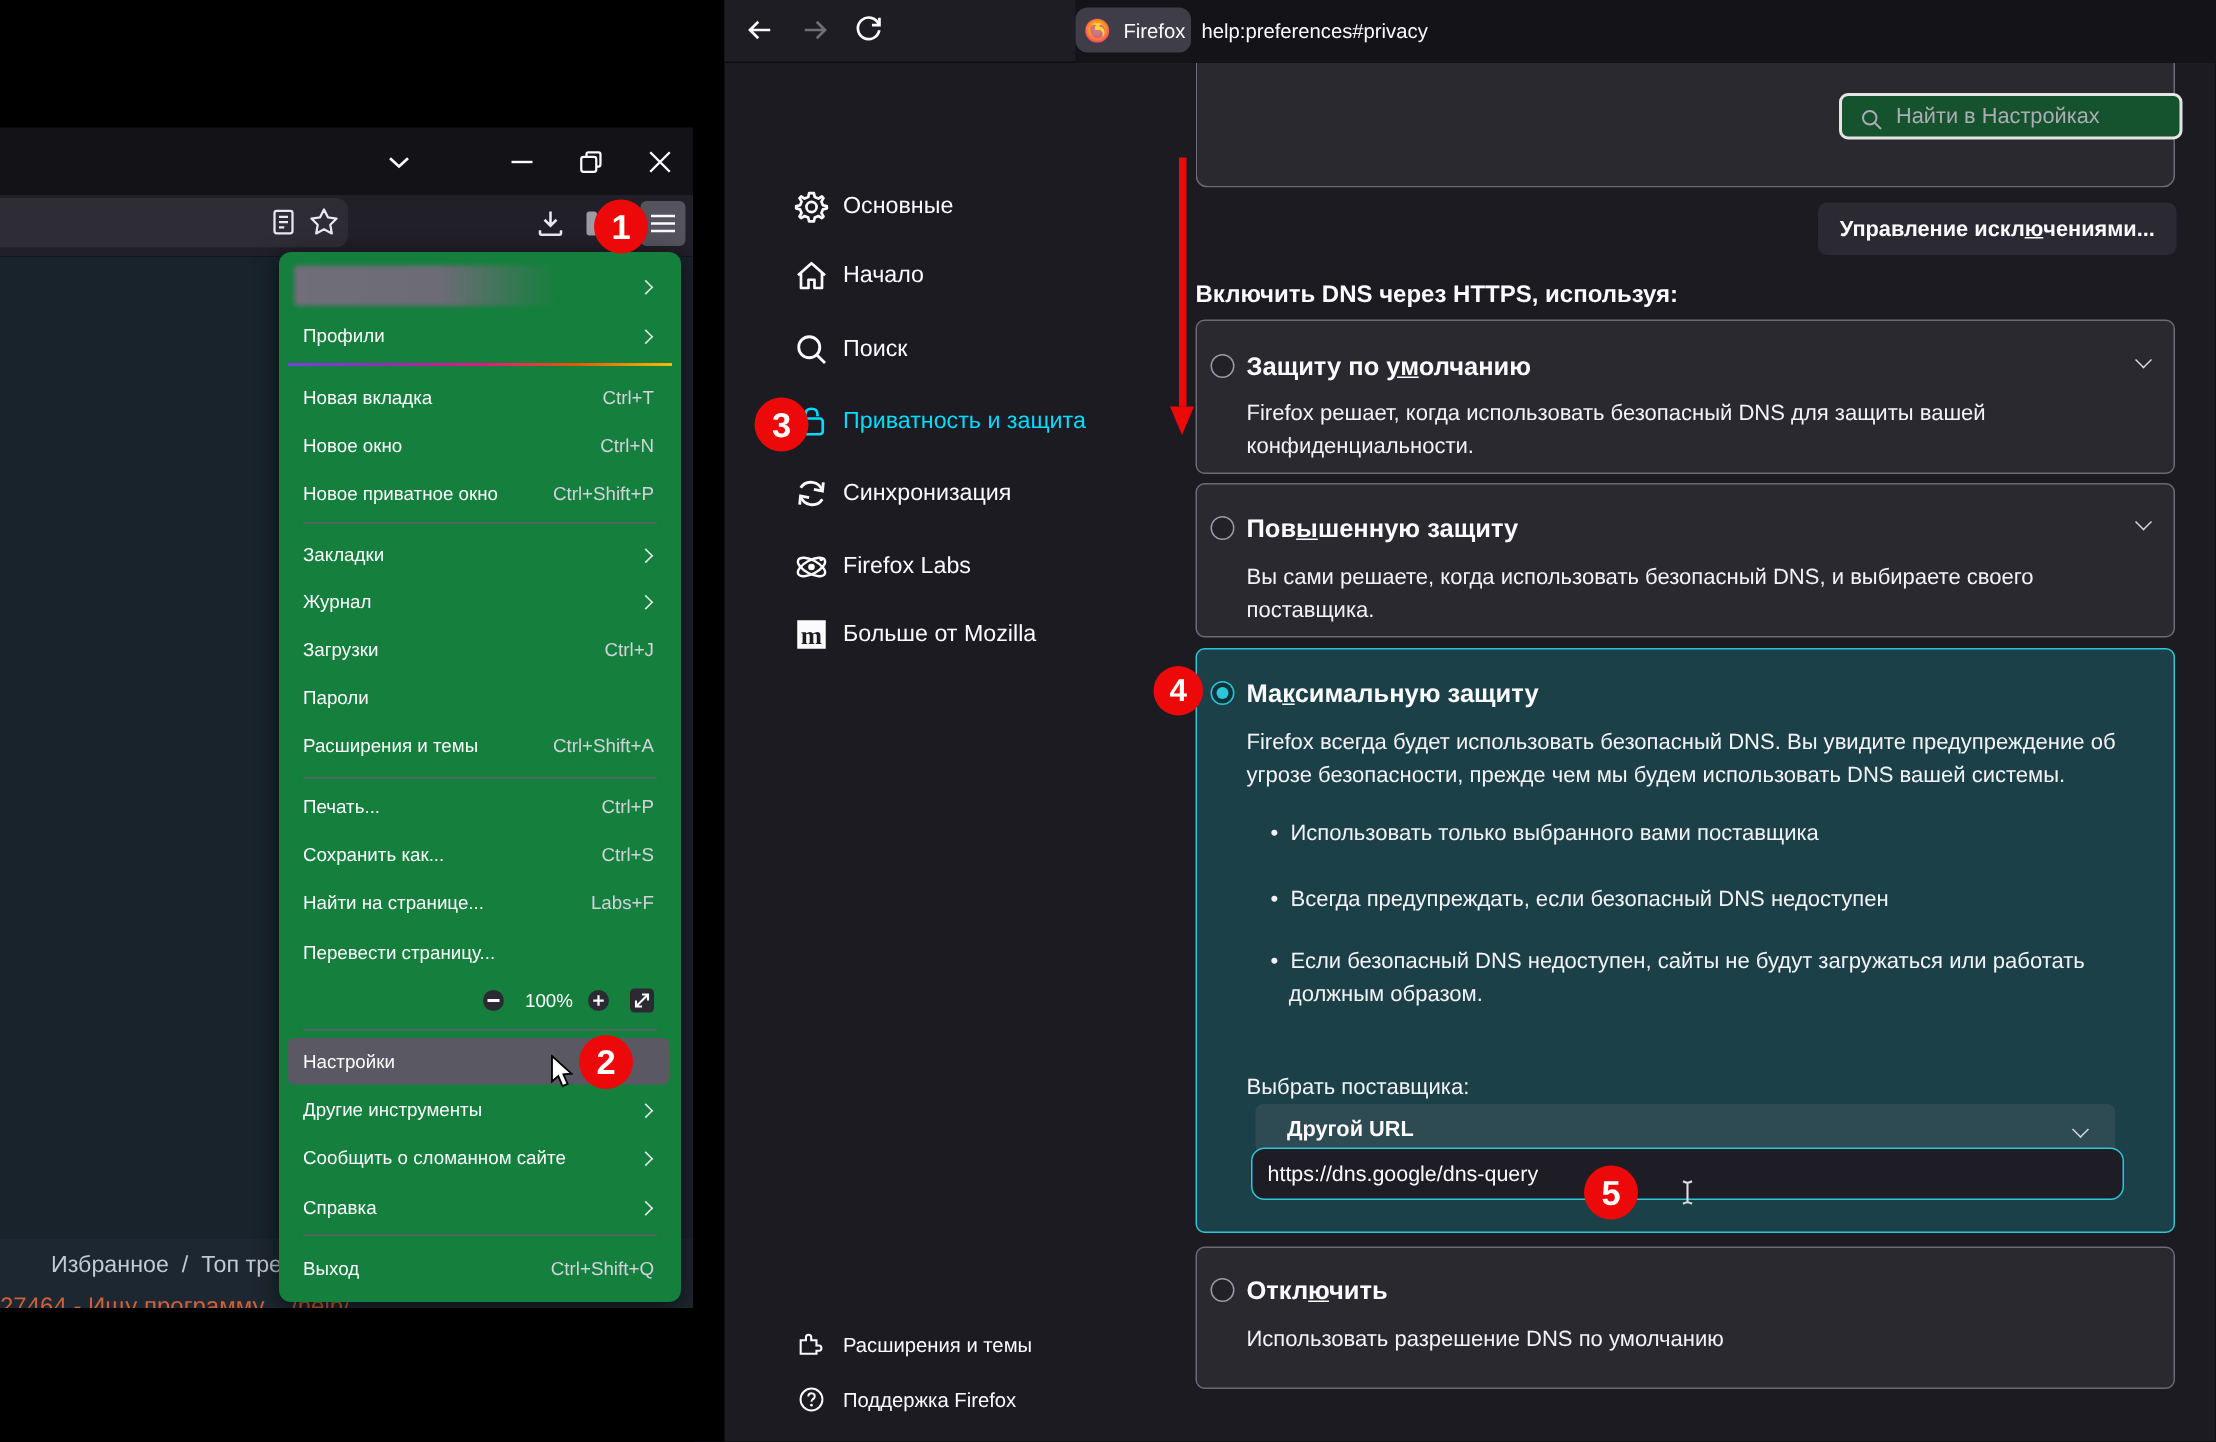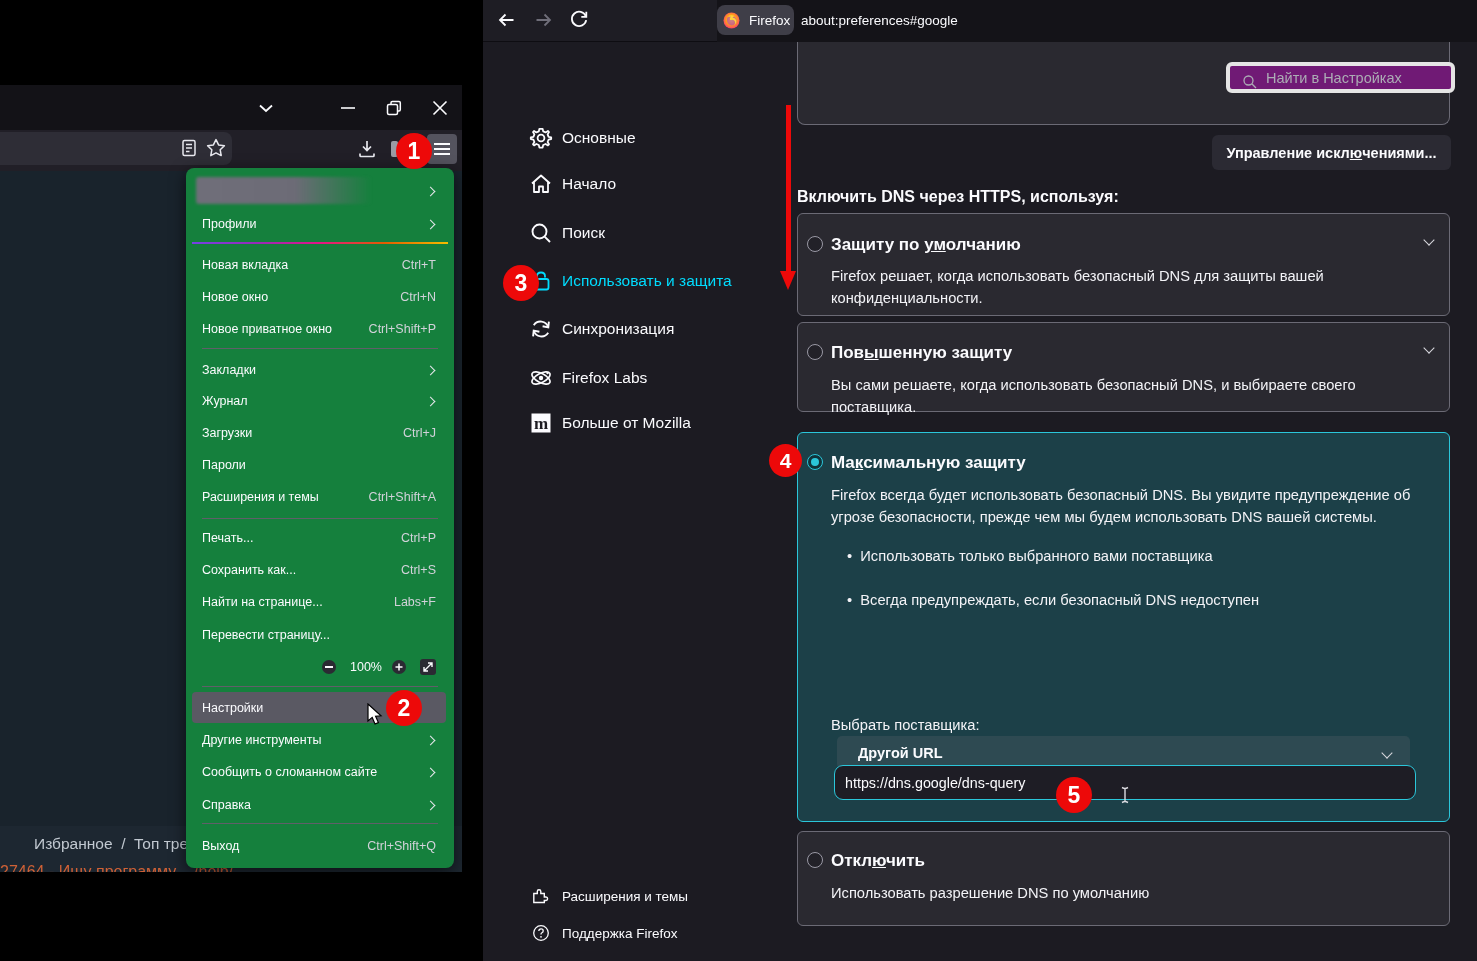--- a/index.html
+++ b/index.html
@@ -32,22 +32,22 @@
   #rurlbar { left:234px; top:0; width:760px; height:42px; background:#141318; }
   #ffchip { left:234px; top:5px; width:77px; height:30px; background:#3f3e48; border-radius:8px;
      display:flex; align-items:center; padding-left:10px; color:#fbfbfe; font-size:13.5px; }
   #urltxt { left:318px; top:13px; color:#fbfbfe; font-size:13.5px; }
   
   .nav { position:absolute; left:45px; height:30px; display:flex; align-items:center; color:#fbfbfe; font-size:15.5px; }
   .nav svg { position:absolute; left:0; }
   .nav span { margin-left:34px; white-space:nowrap; }
   .teal { color:#00ddff; }
   
-  #search { left:743px; top:62px; width:229px; height:31px; border:4px solid #e5e5e5; border-radius:6px;
-     background:#701a75; display:flex; align-items:center; color:#acacb5; font-size:14.5px; z-index:10; }
+  #search { left:743px; top:62px; width:229px; height:31px; border:2px solid #e5e5e5; border-radius:6px;
+     background:#14532d; display:flex; align-items:center; color:#acacb5; font-size:14.5px; z-index:10; }
   
   .card { position:absolute; left:314px; width:653px; background:#2a2930; border:1px solid #6b6a75; border-radius:6px; }
   .ctitle { position:absolute; left:33px; color:#fbfbfe; font-weight:bold; font-size:17px; white-space:nowrap; }
   .cdesc { position:absolute; left:33px; color:#f3f3f7; font-size:14.7px; line-height:21.5px; white-space:nowrap; }
   .radio { position:absolute; left:9px; width:16px; height:16px; border:1.5px solid #9a99a5;
      border-radius:50%; background:#222128; }
   .cchev { position:absolute; right:16px; width:8px; height:8px; border-bottom:1.6px solid #d8d8de;
      border-right:1.6px solid #d8d8de; transform:rotate(45deg); }
   
   .rc { position:absolute; width:36px; height:36px; background:#ed0909; border-radius:50%;
@@ -100,21 +100,21 @@
     <path d="M4 7 h16 M4 12 h16 M4 17 h16" stroke="#fbfbfe" stroke-width="1.8"></path>
     </svg>
 </div>
 
 <div class="abs" id="rwin">
   <div class="abs" id="rtool">
     <div class="abs" id="rurlbar"></div>
     <div class="abs" id="ffchip">
         <span style="margin-left:22px;">Firefox</span>
       </div>
-    <div class="abs" id="urltxt">about:preferences#google</div>
+    <div class="abs" id="urltxt">help:preferences#privacy</div>
     <svg class="abs" style="left:12px; top:8px;" width="24" height="24" viewBox="0 0 24 24">
       <path d="M18.5 12 L5.5 12 M10.5 6.5 L5 12 L10.5 17.5" fill="none" stroke="#fbfbfe" stroke-width="1.8"></path>
       </svg>
     <svg class="abs" style="left:48px; top:8px;" width="24" height="24" viewBox="0 0 24 24">
       <path d="M5.5 12 L18.5 12 M13.5 6.5 L19 12 L13.5 17.5" fill="none" stroke="#6f6e79" stroke-width="1.8"></path>
       </svg>
     <svg class="abs" style="left:84px; top:8px;" width="24" height="24" viewBox="0 0 24 24">
       <path d="M18.8 8.2 A7.2 7.2 0 1 0 19.2 12.2" fill="none" stroke="#fbfbfe" stroke-width="1.8"></path>
       <path d="M19.3 3.8 L19.3 8.8 L14.3 8.8" fill="none" stroke="#fbfbfe" stroke-width="1.8"></path>
       </svg>
@@ -159,21 +159,21 @@
       </svg>
       <span>Поиск</span>
     </div>
   <div class="nav teal" style="top:266px;">
     <svg width="26" height="26" viewBox="0 0 26 26">
         <g fill="none" stroke="#00ddff" stroke-width="1.8">
       <rect x="5.5" y="11" width="15" height="10.5" rx="2"></rect>
       <path d="M9 11 L9 8.2 Q9 4.5 13 4.5 Q17 4.5 17 8.2 L17 9.5"></path>
     </g>
       </svg>
-      <span>Использовать и защита</span>
+      <span>Приватность и защита</span>
     </div>
   <div class="nav" style="top:314px;">
     <svg width="26" height="26" viewBox="0 0 26 26">
         <g fill="none" stroke="#fbfbfe" stroke-width="1.9">
       <path d="M5.8 9.2 A8 8 0 0 1 20.2 11.2 M20.2 16.8 A8 8 0 0 1 5.8 14.8"></path>
       <path d="M20.9 5.6 L20.3 11.4 L14.6 10.2 M5.1 20.4 L5.7 14.6 L11.4 15.8" fill="none"></path>
     </g>
       </svg>
       <span>Синхронизация</span>
     </div>
@@ -215,35 +215,36 @@
 
   <div class="abs" style="left:314px; top:188px; color:#fbfbfe; font-weight:bold; font-size:16px;">Включить DNS через HTTPS, используя:</div>
 
   <div class="card" style="top:213px; height:103px;">
     <div class="radio" style="top:22px;"></div>
     <div class="ctitle" style="top:21px;">Защиту по <span style="text-decoration:underline">ум</span>олчанию</div>
     <div class="cchev" style="top:22px;"></div>
     <div class="cdesc" style="top:52px;">Firefox решает, когда использовать безопасный DNS для защиты вашей<br>конфиденциальности.</div>
   </div>
 
-  <div class="card" style="top:322px; height:90px;">
+  <div class="card" style="top:322px; height:103px;">
     <div class="radio" style="top:21px;"></div>
     <div class="ctitle" style="top:20px;">Пов<span style="text-decoration:underline">ы</span>шенную защиту</div>
     <div class="cchev" style="top:21px;"></div>
     <div class="cdesc" style="top:52px;">Вы сами решаете, когда использовать безопасный DNS, и выбираете своего<br>поставщика.</div>
   </div>
 
   <div class="card" style="top:432px; height:390px; background:#1c4048; border:1.5px solid #2bc6da;">
     <div class="radio" style="top:21px; border-color:#2bc6da; background:#10333a;">
        <div style="position:absolute; left:2.5px; top:2.5px; width:8px; height:8px; border-radius:50%; background:#2bc6da;"></div>
     </div>
     <div class="ctitle" style="top:20px;">Ма<span style="text-decoration:underline">к</span>симальную защиту</div>
     <div class="cdesc" style="top:52px;">Firefox всегда будет использовать безопасный DNS. Вы увидите предупреждение об<br>угрозе безопасности, прежде чем мы будем использовать DNS вашей системы.</div>
     <div class="cdesc" style="top:113px; left:49px;">•&nbsp;&nbsp;Использовать только выбранного вами поставщика</div>
     <div class="cdesc" style="top:157px; left:49px;">•&nbsp;&nbsp;Всегда предупреждать, если безопасный DNS недоступен</div>
+    <div class="cdesc" style="top:198px; left:49px;">•&nbsp;&nbsp;Если безопасный DNS недоступен, сайты не будут загружаться или работать<br>&nbsp;&nbsp;&nbsp;должным образом.</div>
     <div class="cdesc" style="top:282px;">Выбрать поставщика:</div>
     <div class="abs" style="left:39px; top:303px; width:573px; height:33px; background:#2e4a52; border-radius:5px;
         display:flex; align-items:center; color:#fbfbfe; font-weight:bold; font-size:14.5px;">
         <span style="margin-left:21px;">Другой URL</span>
       </div>
     <div class="cchev" style="top:316px; right:58px;"></div>
     <div class="abs" style="left:36px; top:332px; width:582px; height:35px; background:#1e1d25;
         border:1.5px solid #2bc6da; border-radius:9px; display:flex; align-items:center;
         color:#fbfbfe; font-size:14.3px;">
         <span style="margin-left:10px;">https://dns.google/dns-query</span>

